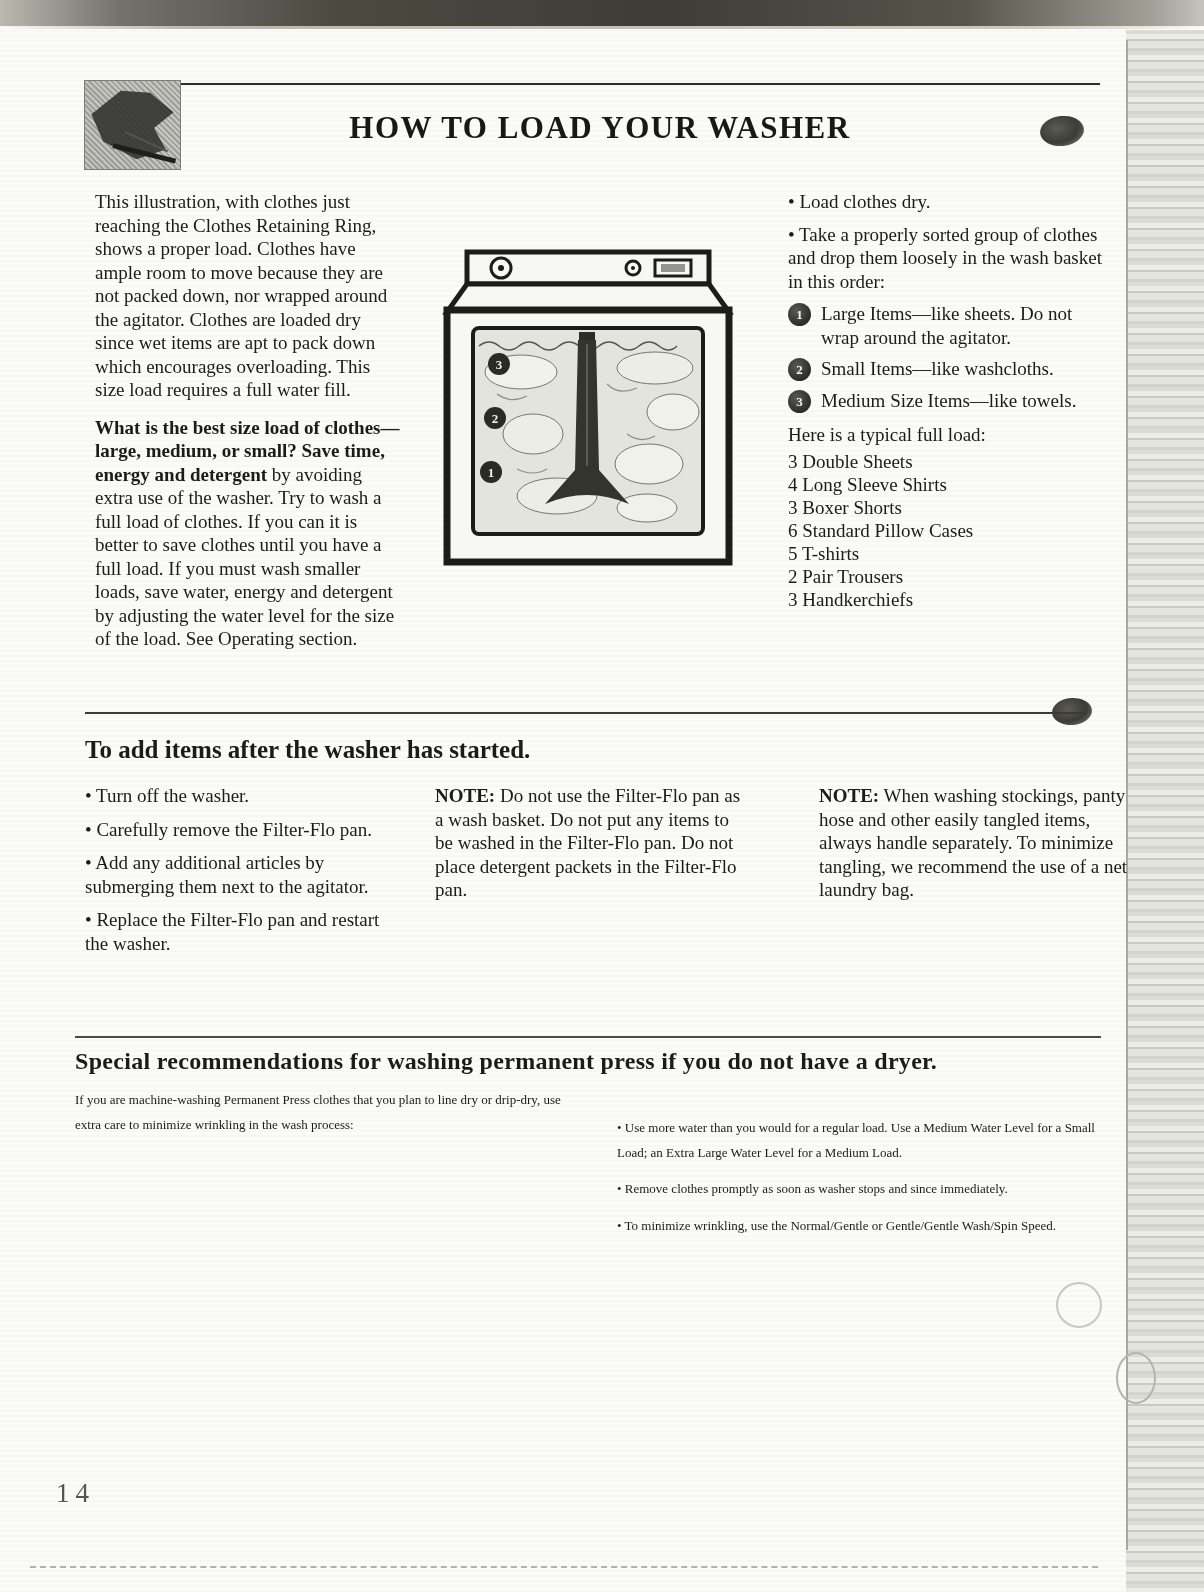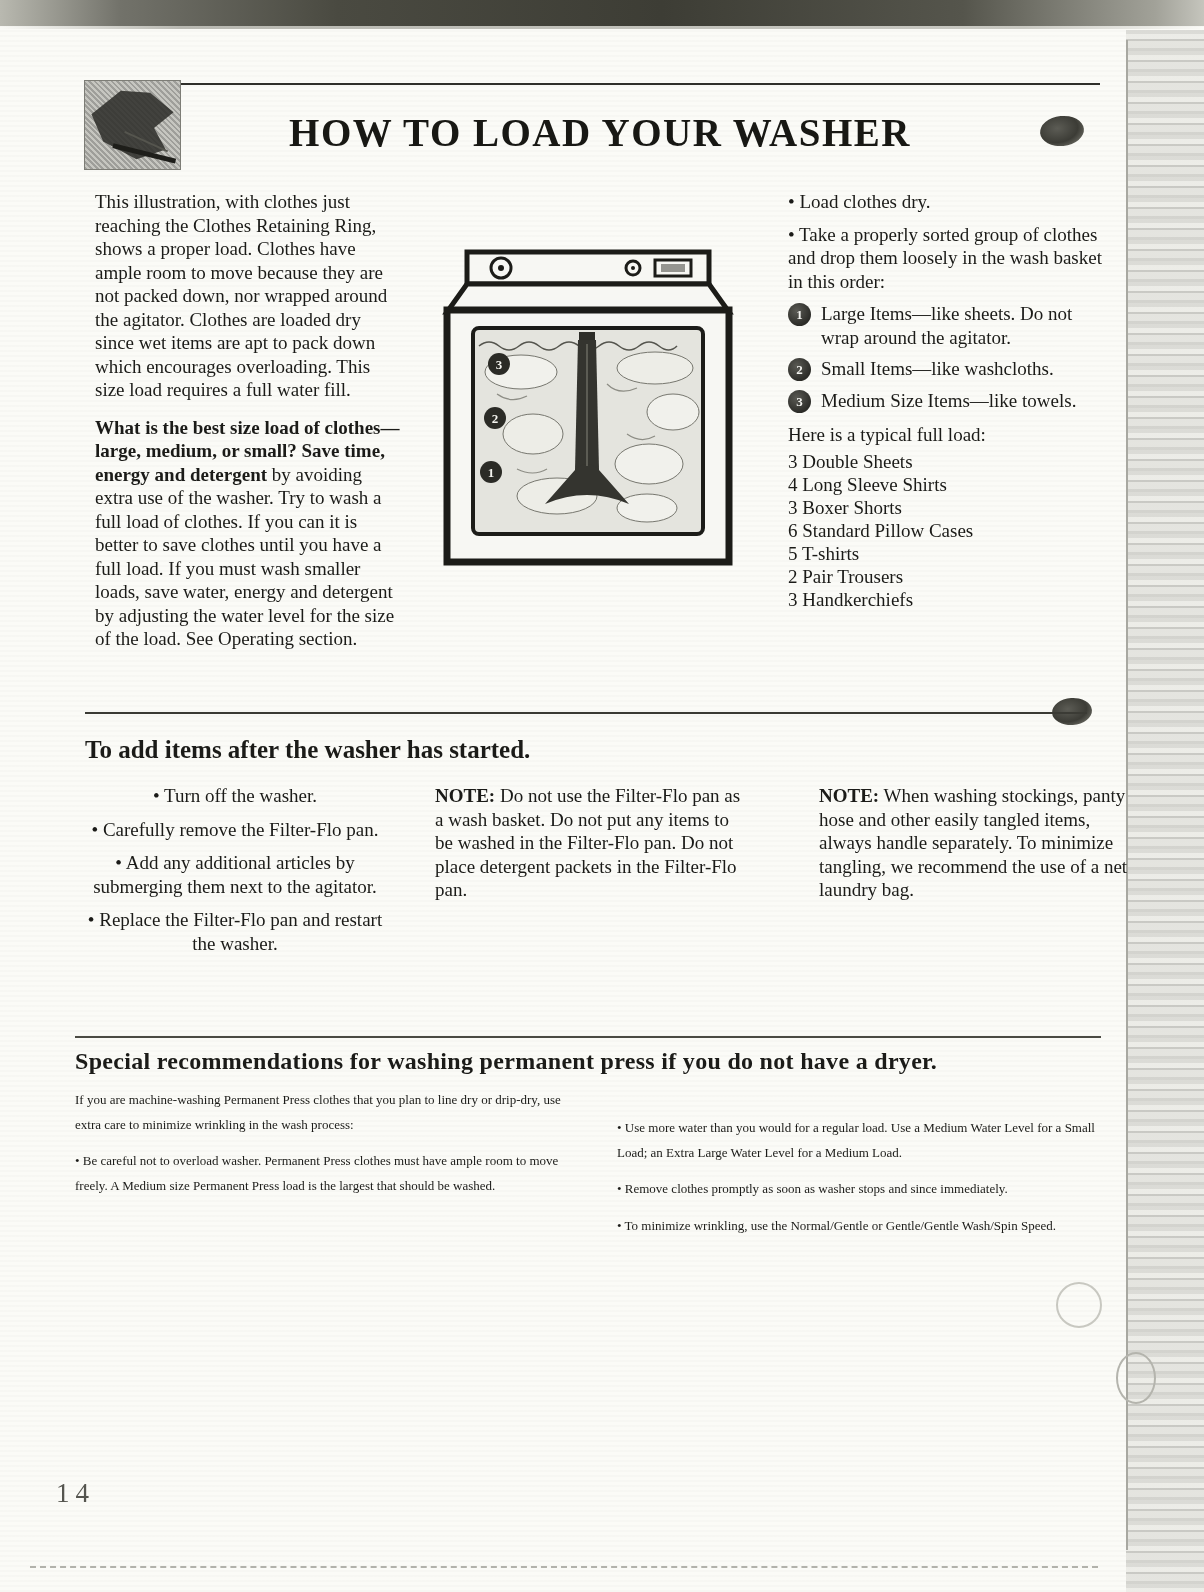--- a/index.html
+++ b/index.html
@@ -33,21 +33,21 @@
   
   .header-rule { position:absolute; left:84px; top:83px; width:1016px; height:2px; background:#2e2e29; }
   .icon-box {
     position:absolute; left:84px; top:80px; width:97px; height:90px;
     background:#c6c6c0;
     background-image:repeating-linear-gradient(45deg, rgba(0,0,0,0.20) 0 2px, transparent 2px 4px);
     border:1px solid #7d7d76;
   }
   .page-title {
     position:absolute; left:220px; top:110px; width:760px; text-align:center;
-    font-size:39px; font-weight:bold; letter-spacing:1.5px; color:#181814;
+    font-size:31px; font-weight:bold; letter-spacing:1.5px; color:#181814;
   }
 
   
   .txt { font-size:19px; line-height:23.5px; }
   .bold { font-weight:bold; }
   .col-left { position:absolute; left:95px; top:190px; width:308px; }
   .col-left p + p { margin-top:14px; }
   .col-right { position:absolute; left:788px; top:190px; width:320px; }
   .col-right .bullet { margin-bottom:9px; }
   .ord-row { display:flex; margin-bottom:8px; }
@@ -59,21 +59,21 @@
   }
   .full-load-intro { margin:10px 0 3px 0; }
   .full-load-list div { line-height:23px; }
 
   .illustration { position:absolute; left:437px; top:244px; width:302px; height:336px; }
 
   
   .divider1 { position:absolute; left:85px; top:712px; width:1002px; height:2px; background:#3b3b35; }
   .s2-heading { position:absolute; left:85px; top:736px; font-size:25px; font-weight:bold; }
   .s2-col1 { position:absolute; left:85px; top:784px; width:300px; }
-  .s2-col1 p { margin-bottom:10px;text-align:center; }
+  .s2-col1 p { margin-bottom:10px; }
   .s2-col2 { position:absolute; left:435px; top:784px; width:315px; }
   .s2-col3 { position:absolute; left:819px; top:784px; width:322px; }
 
   
   .divider2 { position:absolute; left:75px; top:1036px; width:1026px; height:2px; background:#4b4b44; }
   .s3-heading { position:absolute; left:75px; top:1048px; width:1010px; font-size:24px; font-weight:bold; letter-spacing:0.3px; }
   .s3-col1 { position:absolute; left:75px; top:1088px; width:488px; }
   .s3-col1 p, .s3-col2 p { margin-bottom:12px; line-height:24.5px; font-size:13px; }
   .s3-col2 { position:absolute; left:617px; top:1088px; width:488px;margin-top:28px; }
 
@@ -197,21 +197,20 @@
 
   <div class="s2-col3 txt">
     <p><span class="bold">NOTE:</span><span> When washing stockings, panty hose and other easily tangled items, always handle separately. To minimize tangling, we recommend the use of a net laundry bag.</span></p>
   </div>
 
   <div class="divider2"></div>
   <div class="s3-heading">Special recommendations for washing permanent press if you do not have a dryer.</div>
 
   <div class="s3-col1 txt">
     <p>If you are machine-washing Permanent Press clothes that you plan to line dry or drip-dry, use extra care to minimize wrinkling in the wash process:</p>
-    <p>• Be careful not to overload washer. Permanent Press clothes must have ample room to move freely. A Medium size Permanent Press load is the largest that should be washed.</p>
   </div>
 
   <div class="s3-col2 txt">
     <p>• Use more water than you would for a regular load. Use a Medium Water Level for a Small Load; an Extra Large Water Level for a Medium Load.</p>
     <p>• Remove clothes promptly as soon as washer stops and since immediately.</p>
     <p>• To minimize wrinkling, use the Normal/Gentle or Gentle/Gentle Wash/Spin Speed.</p>
   </div>
 
   <div class="page-num">14</div>
 

